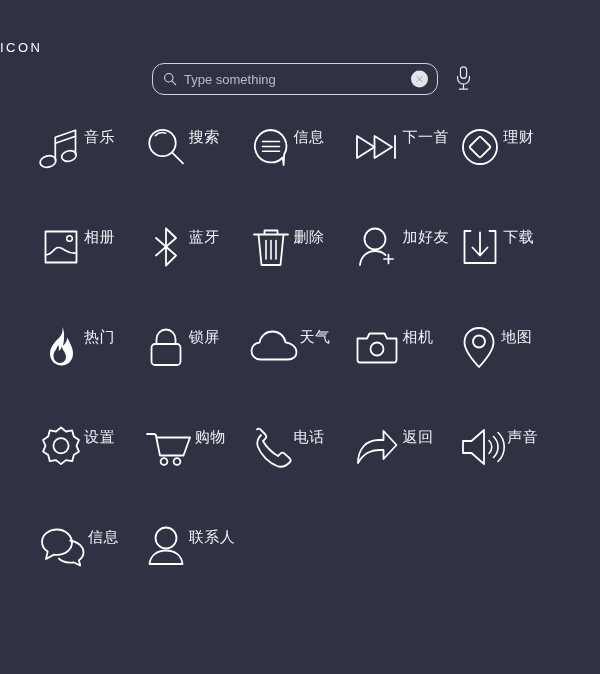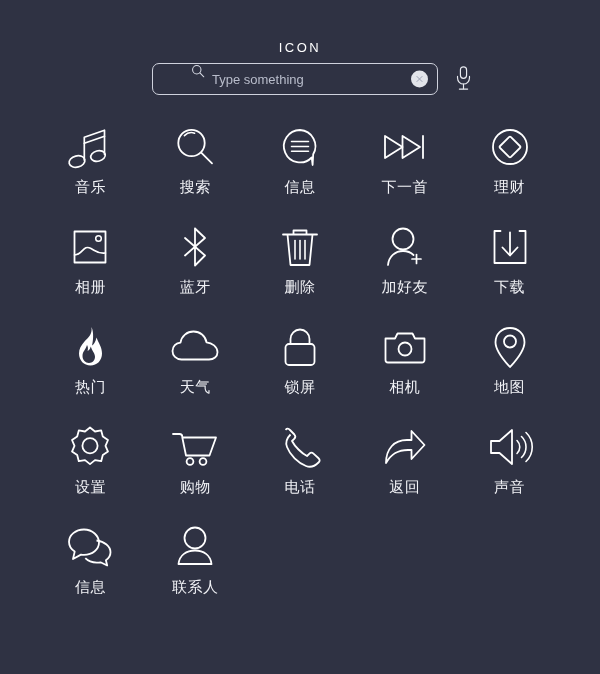--- a/index.html
+++ b/index.html
@@ -20,46 +20,46 @@
     height: 674px;
     background: #2f3243;
   }
 
   
   .title {
     position: absolute;
     top: 40px;
     left: 0;
     width: 600px;
-    text-align: center;
+    text-align: left;
     color: #ffffff;
     font-size: 13px;
     letter-spacing: 2.5px;
     font-weight: 400;
   }
 
   .searchrow {
     position: absolute;
     top: 62px;
     left: 152px;
     width: 320px;
     height: 34px;
     display: flex;
     align-items: center;
   }
   .searchbox {
     position: relative;
     width: 287px;
     height: 32px;
     border: 1px solid #cfd2dd;
-    border-radius: 7px;
+    border-radius: 12px;
     display: flex;
+    align-items: center;
     box-sizing: border-box;
     background: transparent;
-    padding-left: 28px;
   }
   .search-mag {
     margin-left: 10px;
     width: 14px;
     height: 14px;
     flex: none;
     display: block;
   }
   .search-input {
     flex: 1;
@@ -103,22 +103,20 @@
     position: absolute;
     top: 122px;
     left: 38px;
     width: 524px;
     display: grid;
     grid-template-columns: repeat(5, 1fr);
     grid-auto-rows: 100px;
   }
   .cell {
     display: flex;
-    flex-direction: column;
-    align-items: center;
     justify-content: flex-start;
     cursor: pointer;
   }
   .glyph {
     height: 50px;
     display: flex;
     align-items: center;
     justify-content: center;
   }
   .glyph svg {
@@ -285,35 +283,35 @@
         <svg width="46" height="48" viewBox="0 0 46 48" fill="#ffffff" stroke="none">
           <path d="M24.5 4 C25.5 12 21 14.5 17.5 18.5 C14 22.5 12 26 12 30.5 C12 37.5 17 42.5 23.5 42.5 C30 42.5 35 37.5 35 30.5 C35 24 31.5 20 29.5 14.5 C28.6 19 26.8 21.4 25 22.5 C26.2 17.5 27 9.5 24.5 4 Z"></path>
           <path d="M20 22 C18.5 27 15.5 28.5 15.5 33 C15.5 37 18.5 40 22 40 C25.5 40 28 37.5 28 33.8 C28 30 25 28 23.8 23.5 C23 26.5 21.5 27.5 20.6 28 C21.2 25.8 21 23.5 20 22 Z" fill="#2f3243"></path>
         </svg>
       </div>
       <div class="lbl">热门</div>
     </div>
 
     <div class="cell">
       <div class="glyph">
+        <svg width="46" height="48" viewBox="0 0 46 48" fill="none" stroke="#ffffff" stroke-width="1.8" stroke-linejoin="round">
+          <rect x="8.5" y="21" width="29" height="21" rx="3.5"></rect>
+          <path d="M13.5 21 V16 A9.5 9.5 0 0 1 32.5 16 V21"></path>
+        </svg>
+      </div>
+      <div class="lbl">锁屏</div>
+    </div>
+
+    <div class="cell">
+      <div class="glyph">
         <svg width="52" height="48" viewBox="0 0 52 48" fill="none" stroke="#ffffff" stroke-width="1.8" stroke-linejoin="round" stroke-linecap="round">
           <path d="M12.5 36.5 C7 36.5 3.5 32.5 3.5 28 C3.5 23.5 7 19.8 11.5 19.6 C12.5 13 18 8.5 24.5 8.5 C31 8.5 36.5 13 37.5 19.3 C43 19.8 48.5 23.8 48.5 29.2 C48.5 33.6 44.8 36.5 40 36.5 Z"></path>
         </svg>
       </div>
       <div class="lbl">天气</div>
-    </div>
-
-    <div class="cell">
-      <div class="glyph">
-        <svg width="46" height="48" viewBox="0 0 46 48" fill="none" stroke="#ffffff" stroke-width="1.8" stroke-linejoin="round">
-          <rect x="8.5" y="21" width="29" height="21" rx="3.5"></rect>
-          <path d="M13.5 21 V16 A9.5 9.5 0 0 1 32.5 16 V21"></path>
-        </svg>
-      </div>
-      <div class="lbl">锁屏</div>
     </div>
 
     <div class="cell">
       <div class="glyph">
         <svg width="50" height="48" viewBox="0 0 50 48" fill="none" stroke="#ffffff" stroke-width="1.8" stroke-linejoin="round">
           <path d="M5.5 15.5 H15 L17.5 10.5 H32.5 L35 15.5 H44.5 A2.5 2.5 0 0 1 44.5 15.5 V37 A2.5 2.5 0 0 1 42 39.5 H8 A2.5 2.5 0 0 1 5.5 37 Z"></path>
           <circle cx="25" cy="26" r="6.5"></circle>
         </svg>
       </div>
       <div class="lbl">相机</div>

